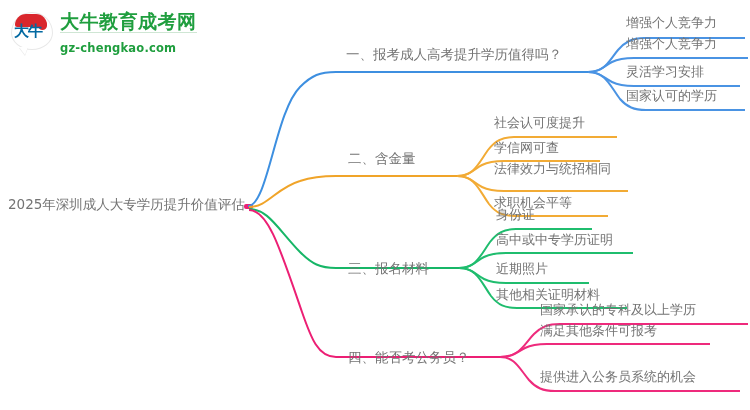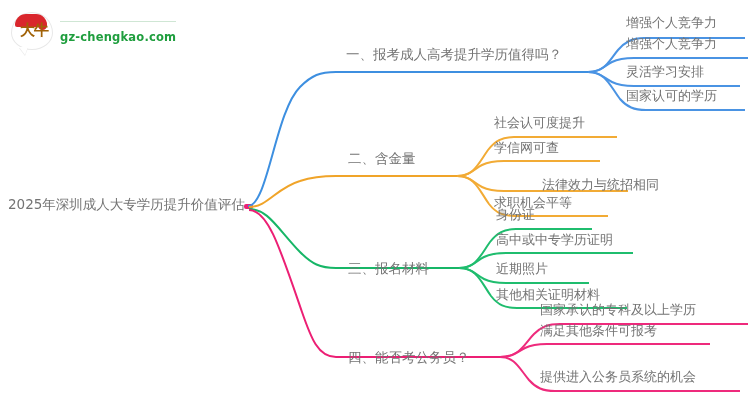--- a/index.html
+++ b/index.html
@@ -73,27 +73,27 @@
     width: 9px;
     height: 9px;
     border-radius: 50%;
     background: #d9262c;
   }
   #logo-cn {
     position: absolute;
     left: 6px;
     top: 15px;
     width: 34px;
-    text-align: right;
+    text-align: left;
     font-size: 15px;
     font-weight: bold;
-    color: #a16207;
+    color: #0369a1;
     letter-spacing: -1px;
     line-height: 15px;
-    font-family: Liberation Mono, monospace;
+    font-family: Liberation Serif, serif;
   }
   #logo-text { display: flex; flex-direction: column; justify-content: center; }
   #logo-title {
     font-size: 19px;
     font-weight: bold;
     color: #1f9e3e;
     letter-spacing: 0.5px;
     line-height: 22px;
     font-family: "DejaVu Sans", sans-serif;
   }
@@ -139,20 +139,21 @@
 <div id="stage">
 
   <div id="logo">
     <div id="logo-mark">
       <div id="logo-bubble"></div>
       <div id="logo-cap"></div>
       <div id="logo-dot"></div>
       <div id="logo-cn">大牛</div>
     </div>
     <div id="logo-text">
+      <div id="logo-title">大牛教育成考网</div>
       <div id="logo-url">gz-chengkao.com</div>
     </div>
   </div>
 
   <svg id="wires" viewBox="0 0 750 410" xmlns="http://www.w3.org/2000/svg">
 
     <rect x="244" y="204" width="9" height="5" rx="2" fill="#ec1f74"></rect>
 
     <g fill="none" stroke="#3d8fe0" stroke-width="2">
       <path d="M248,206 C268,206 275,112 300,87 C312,75 320,72 336,72 L588,72"></path>
@@ -190,21 +191,21 @@
 
   <div class="node branch-node" style="left:346px; top:48px;">一、报考成人高考提升学历值得吗？</div>
   <div class="node leaf-node" style="left:626px; top:16px;">增强个人竞争力</div>
   <div class="node leaf-node" style="left:626px; top:37px;">增强个人竞争力</div>
   <div class="node leaf-node" style="left:626px; top:65px;">灵活学习安排</div>
   <div class="node leaf-node" style="left:626px; top:89px;">国家认可的学历</div>
 
   <div class="node branch-node" style="left:348px; top:152px;">二、含金量</div>
   <div class="node leaf-node" style="left:494px; top:116px;">社会认可度提升</div>
   <div class="node leaf-node" style="left:494px; top:141px;">学信网可查</div>
-  <div class="node leaf-node" style="left:494px; top:178px;margin-left:48px;">法律效力与统招相同</div>
+  <div class="node leaf-node" style="left:494px; top:162px;">法律效力与统招相同</div>
   <div class="node leaf-node" style="left:494px; top:196px;">求职机会平等</div>
 
   <div class="node branch-node" style="left:348px; top:262px;">三、报名材料</div>
   <div class="node leaf-node" style="left:496px; top:208px;">身份证</div>
   <div class="node leaf-node" style="left:496px; top:233px;">高中或中专学历证明</div>
   <div class="node leaf-node" style="left:496px; top:262px;">近期照片</div>
   <div class="node leaf-node" style="left:496px; top:288px;">其他相关证明材料</div>
 
   <div class="node branch-node" style="left:348px; top:351px;">四、能否考公务员？</div>
   <div class="node leaf-node" style="left:540px; top:303px;">国家承认的专科及以上学历</div>

